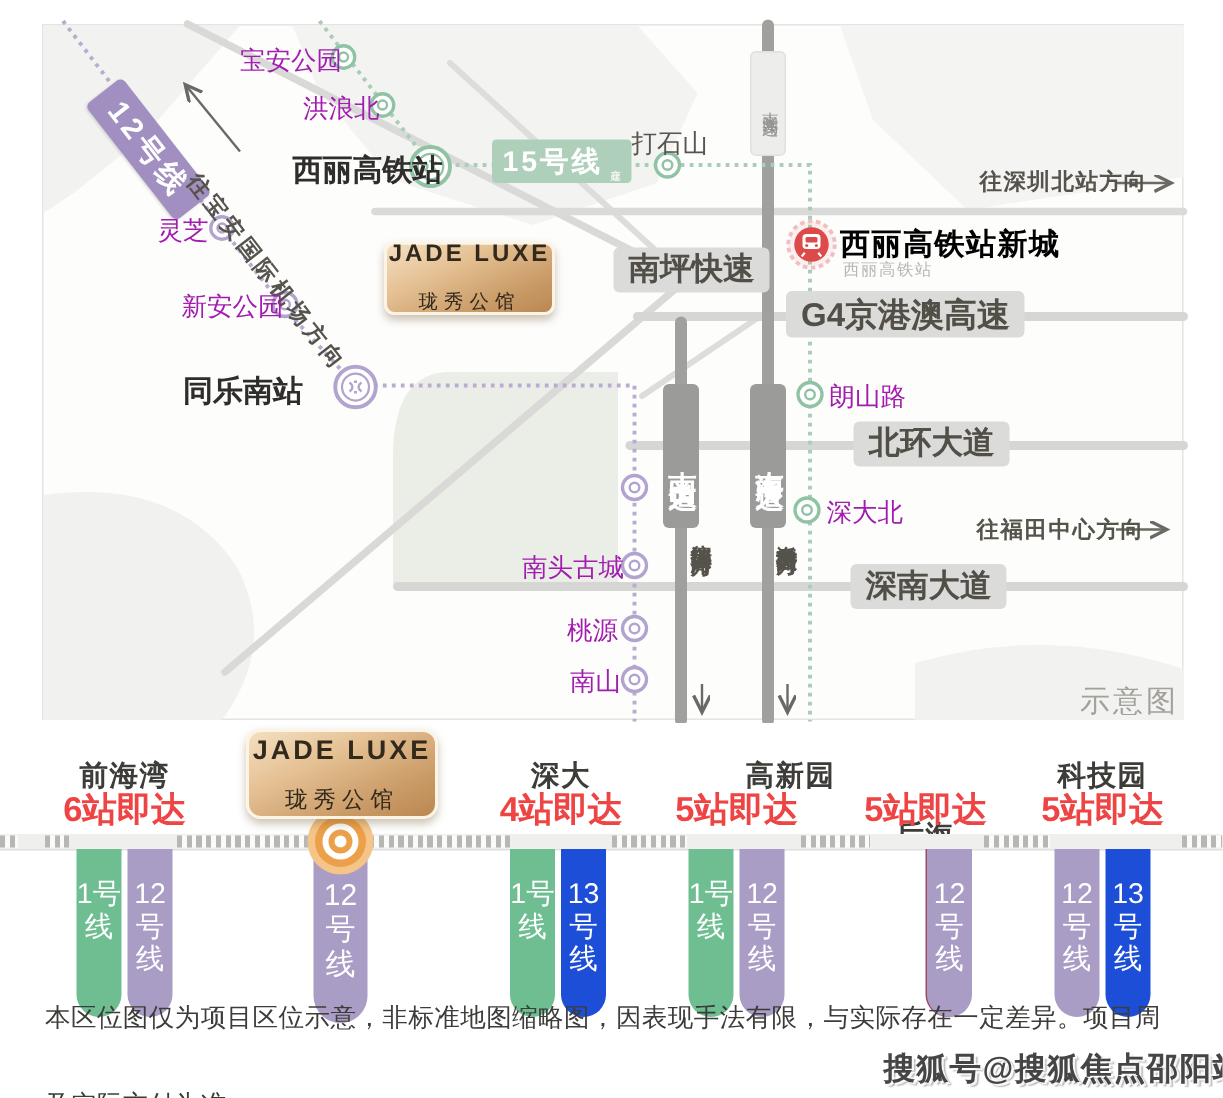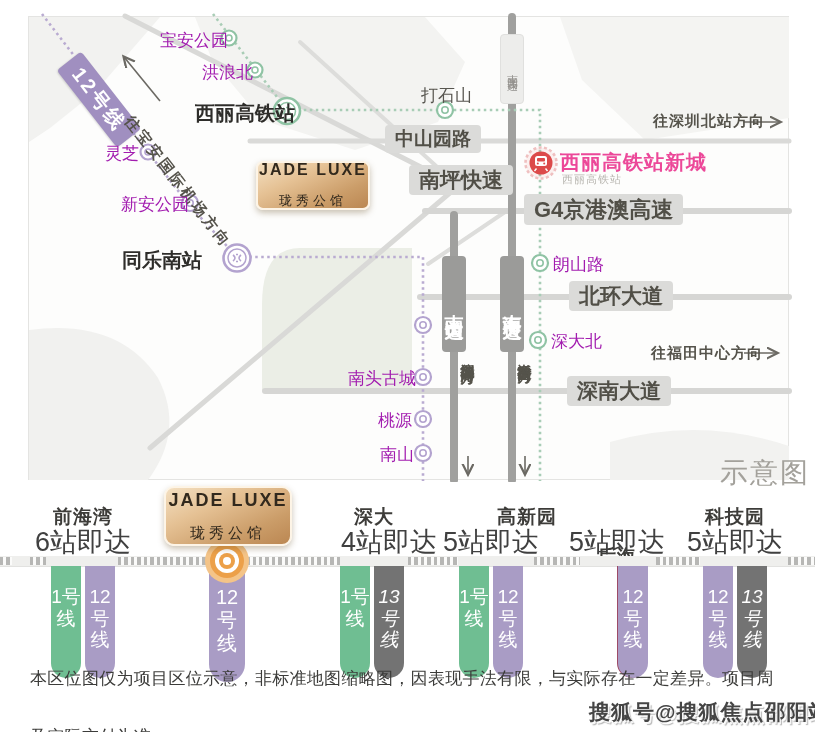--- a/index.html
+++ b/index.html
@@ -19,34 +19,34 @@
   .line15-chip{position:absolute;left:328px;top:93px;width:93px;height:29px;background:#aecfb9;border-radius:3px;color:#fff;display:flex;align-items:center;justify-content:center;font-size:19px;font-weight:bold;letter-spacing:2px;}
   .line15-sub{font-size:7px;letter-spacing:0;writing-mode:vertical-rl;margin-left:2px;opacity:.85;font-weight:normal;}
   .line12-band{position:absolute;left:50px;top:84px;width:98px;height:31px;background:#a08fc0;border-radius:4px;color:#fff;font-weight:bold;font-size:20px;letter-spacing:3px;display:flex;align-items:center;justify-content:center;transform:rotate(52deg);box-shadow:0 1px 2px rgba(0,0,0,.15);}
   .dir-rot{position:absolute;left:112px;top:140px;width:200px;color:#55534b;font-weight:bold;font-size:15px;letter-spacing:3px;transform:rotate(52deg);transform-origin:40px 10px;white-space:nowrap;}
   .jade-badge{position:absolute;background:linear-gradient(155deg,#f4e0c2 0%,#e5c194 35%,#cb9d69 72%,#bb8752 100%);border:2px solid #fdf4e6;border-radius:7px;box-shadow:0 3px 6px rgba(110,85,45,.35);display:flex;flex-direction:column;align-items:center;justify-content:center;color:#32291d;}
   .jade-en{font-weight:bold;letter-spacing:2px;}
   .jade-cn{letter-spacing:4px;margin-top:13px;}
   .jade-badge.small{left:256px;top:161px;width:110px;height:45px;}
   .jade-badge.small .jade-en{font-size:16px;}
   .jade-badge.small .jade-cn{font-size:13px;}
-  .legend-note{position:absolute;left:720px;top:454px;font-size:28px;color:#a3a19b;letter-spacing:2px;}
-  .hsr-title{position:absolute;left:560px;top:149px;font-size:20px;font-weight:bold;color:#ec4899;letter-spacing:1px;}
+  .legend-note{position:absolute;left:720px;top:454px;font-size:20px;color:#a3a19b;letter-spacing:2px;}
+  .hsr-title{position:absolute;left:560px;top:149px;font-size:20px;font-weight:bold;color:#000000;letter-spacing:1px;}
   .hsr-sub{position:absolute;left:562px;top:172px;font-size:11px;color:#b9b7b1;letter-spacing:1px;}
   
   .dest-name{position:absolute;transform:translateX(-50%);font-size:19px;font-weight:bold;color:#3d3c39;white-space:nowrap;letter-spacing:1px;}
-  .dest-count{position:absolute;transform:translateX(-50%);font-size:27px;font-weight:normal;color:#404040;white-space:nowrap;}
+  .dest-count{position:absolute;transform:translateX(-50%);font-size:23px;font-weight:bold;color:#ef4444;white-space:nowrap;}
   .track{position:absolute;left:0;top:556px;width:815px;height:10px;background:#efefed;border-bottom:1px solid #e2e2e0;}
   .dash{position:absolute;top:557px;height:8px;background:repeating-linear-gradient(90deg,#b7b7b5 0 3.5px,#fbfbfa 3.5px 6.5px);}
   .pill{position:absolute;top:566px;width:30px;height:92px;border-radius:0 0 15px 15px;color:#fff;font-size:19px;line-height:1.14;text-align:center;padding-top:20px;box-sizing:content-box;}
   .pill.center{left:209px;width:36px;height:96px;border-radius:0 0 18px 18px;font-size:20px;}
   .c-green{background:#6fbe92;}
   .c-purple{background:#a99cc5;}
   .c-maroon{background:#9d4a66;}
-  .c-orange{background:#737373;font-style:italic;}
+  .c-orange{background:#1d4ed8;}
   .marker{position:absolute;left:205px;top:539px;width:44px;height:44px;border-radius:50%;background:#f4c488;display:flex;align-items:center;justify-content:center;}
   .marker .m2{width:34px;height:34px;border-radius:50%;background:#eca049;display:flex;align-items:center;justify-content:center;}
   .marker .m3{width:24px;height:24px;border-radius:50%;background:#fff;display:flex;align-items:center;justify-content:center;}
   .marker .m4{width:16px;height:16px;border-radius:50%;background:#eca049;display:flex;align-items:center;justify-content:center;}
   .marker .m5{width:8px;height:8px;border-radius:50%;background:#fff;}
   .jade-badge.big{left:164px;top:486px;width:124px;height:56px;border-radius:10px;}
   .jade-badge.big .jade-en{font-size:18px;}
   .jade-badge.big .jade-cn{font-size:15px;}
   
   .disc-line{position:absolute;left:30px;width:760px;font-size:17px;color:#3c3c3a;letter-spacing:.3px;white-space:nowrap;}
@@ -185,22 +185,25 @@
   <div class="st-label dark" style="left:421px;top:84px;">打石山</div>
   <div class="st-label" style="left:105px;top:142px;">灵芝</div>
   <div class="st-label" style="left:121px;top:193px;">新安公园</div>
   <div class="st-label major" style="left:122px;top:247px;">同乐南站</div>
   <div class="st-label" style="left:348px;top:367px;">南头古城</div>
   <div class="st-label" style="left:378px;top:409px;">桃源</div>
   <div class="st-label" style="left:380px;top:443px;">南山</div>
   <div class="st-label" style="left:553px;top:253px;">朗山路</div>
   <div class="st-label" style="left:551px;top:330px;">深大北</div>
 
-
-  <div class="road-chip" style="left:385px;top:125px;font-size:19px;">中山园路</div>
+  <div class="line15-chip">
+    <span>15号线</span>
+    <span class="line15-sub">在建</span>
+  </div>
+
   <div class="road-chip" style="left:409px;top:165px;font-size:21px;">南坪快速</div>
   <div class="road-chip" style="left:524px;top:194px;font-size:22px;">G4京港澳高速</div>
   <div class="road-chip" style="left:567px;top:376px;font-size:21px;">深南大道</div>
   <div class="road-chip" style="left:569px;top:281px;font-size:21px;">北环大道</div>
   <div class="vroad" style="left:442px;top:256px;width:24px;height:96px;">南山大道</div>
   <div class="vroad" style="left:500px;top:256px;width:24px;height:96px;">南海大道</div>
   <div class="vroad light" style="left:500px;top:34px;width:22px;height:68px;">南光高速</div>
 
   <div class="dir" style="left:653px;top:112px;">往深圳北站方向</div>
   <div class="dir" style="left:651px;top:344px;">往福田中心方向</div>
@@ -213,21 +216,21 @@
   </div>
 
   <div class="hsr-title">西丽高铁站新城</div>
   <div class="hsr-sub">西丽高铁站</div>
 
   <div class="legend-note">示意图</div>
 
   <div class="dest-name" style="left:83px;top:504px;">前海湾</div>
   <div class="dest-count" style="left:83px;top:524px;">6站即达</div>
   <div class="dest-name" style="left:374px;top:504px;">深大</div>
-  <div class="dest-count" style="left:389px;top:524px;">4站即达</div>
+  <div class="dest-count" style="left:374px;top:524px;">4站即达</div>
   <div class="dest-name" style="left:491px;top:504px;margin-left:36px;">高新园</div>
   <div class="dest-count" style="left:491px;top:524px;">5站即达</div>
   <div class="dest-name" style="left:617px;top:504px;margin-top:40px;">后海</div>
   <div class="dest-count" style="left:617px;top:524px;">5站即达</div>
   <div class="dest-name" style="left:735px;top:504px;">科技园</div>
   <div class="dest-count" style="left:735px;top:524px;">5站即达</div>
 
   <div class="track"></div>
   <div class="dash" style="left:0px;width:12px;"></div>
   <div class="dash" style="left:30px;width:16px;"></div>

